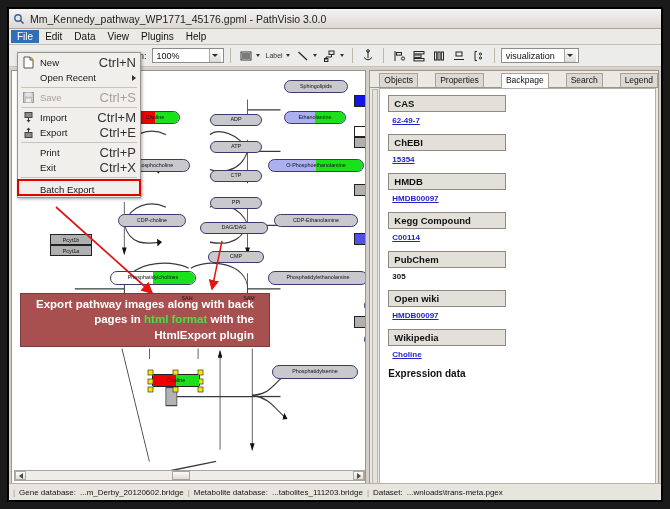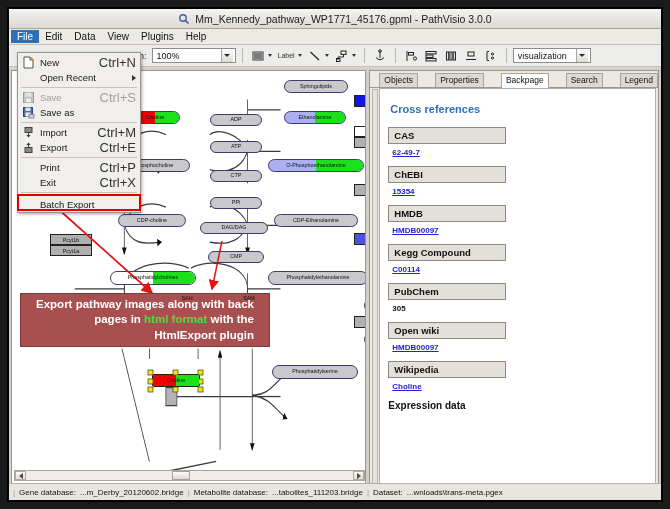--- a/index.html
+++ b/index.html
@@ -15,21 +15,21 @@
     position:absolute; left:8px; top:8px; width:654px; height:493px;
     background:#d9d6d0; border:1px solid #000;
     box-shadow:0 0 0 1px #000;
     overflow:hidden;
   }
   
   #titlebar {
     height:20px; background:linear-gradient(#f4f3f1,#dcd9d3);
     border-bottom:1px solid #a9a399;
     display:flex; align-items:center; padding:3px 4px;
-    font-size:10.5px; color:#1b1b1b;justify-content:center;
+    font-size:10.5px; color:#1b1b1b;
   }
   #titlebar .ticon {
     width:12px; height:12px; margin-right:5px; flex:none;
     position:relative;
   }
   #titlebar .ticon svg { display:block; }
   
   #menubar {
     height:16px; background:#eceae5; border-bottom:1px solid #c3bdb2;
     display:flex; align-items:center; font-size:10px; padding-left:2px;
@@ -172,21 +172,21 @@
     <div class="mi active">File</div>
     <div class="mi">Edit</div>
     <div class="mi">Data</div>
     <div class="mi">View</div>
     <div class="mi">Plugins</div>
     <div class="mi">Help</div>
   </div>
 
   <div id="toolbar">
     <span class="zoom-label">Zoom:</span>
-    <div class="combo" style="width:84px">
+    <div class="combo" style="width:72px">
       <span class="cval">100%</span>
       <span class="arr">
           <i class="caret"></i>
         </span>
     </div>
     <div class="tb-sep"></div>
 
     <div class="tb-btn">
       <svg class="tb-ico" viewBox="0 0 14 14">
         <rect x="2" y="3" width="10" height="8" fill="#fff" stroke="#333"></rect>
@@ -490,21 +490,20 @@
     <div id="sidepanel">
       <div id="tabstrip">
         <div class="tab">Objects</div>
         <div class="tab">Properties</div>
         <div class="tab sel">Backpage</div>
         <div class="tab">Search</div>
         <div class="tab">Legend</div>
       </div>
       <div id="panel-scroll"></div>
       <div id="sidebody">
-        <div class="xref-title">Cross references</div>
 
         <div class="xrow">
           <div class="xhdr">CAS</div>
           <div class="xval"><span class="link">62-49-7</span></div>
         </div>
         <div class="xrow">
           <div class="xhdr">ChEBI</div>
           <div class="xval"><span class="link">15354</span></div>
         </div>
         <div class="xrow">
@@ -567,32 +566,20 @@
       <span class="ic">
         <svg width="13" height="13" viewBox="0 0 13 13">
             <rect x="1.5" y="1.5" width="10" height="10" fill="#c9c9c9" stroke="#9a9a9a"></rect>
             <rect x="3.5" y="1.5" width="6" height="4" fill="#e4e4e4"></rect>
             <rect x="3.5" y="7" width="6" height="4.5" fill="#efefef" stroke="#bbb"></rect>
           </svg>
       </span>
       <span class="nm">Save</span>
       <span class="acc">Ctrl+S</span>
     </div>
-    <div class="row">
-      <span class="ic">
-        <svg width="13" height="13" viewBox="0 0 13 13">
-            <rect x="1.5" y="1.5" width="9" height="9" fill="#4a6fa5" stroke="#2d4a72"></rect>
-            <rect x="3.5" y="1.5" width="5" height="3.5" fill="#dfe6f0"></rect>
-            <rect x="3.5" y="6.5" width="5" height="4" fill="#eef2f8"></rect>
-            <rect x="7" y="8.5" width="5" height="3.5" fill="#cfcfcf" stroke="#8a8a8a"></rect>
-          </svg>
-      </span>
-      <span class="nm">Save as</span>
-      <span class="acc"></span>
-    </div>
     <div class="sep"></div>
     <div class="row">
       <span class="ic">
         <svg width="13" height="13" viewBox="0 0 13 13">
             <rect x="3" y="1.5" width="7" height="5" fill="#8a8a8a" stroke="#444"></rect>
             <path d="M6.5 6.5 v4" stroke="#333"></path>
             <path d="M4.5 9 L6.5 11.5 L8.5 9 z" fill="#333"></path>
           </svg>
       </span>
       <span class="nm">Import</span>

